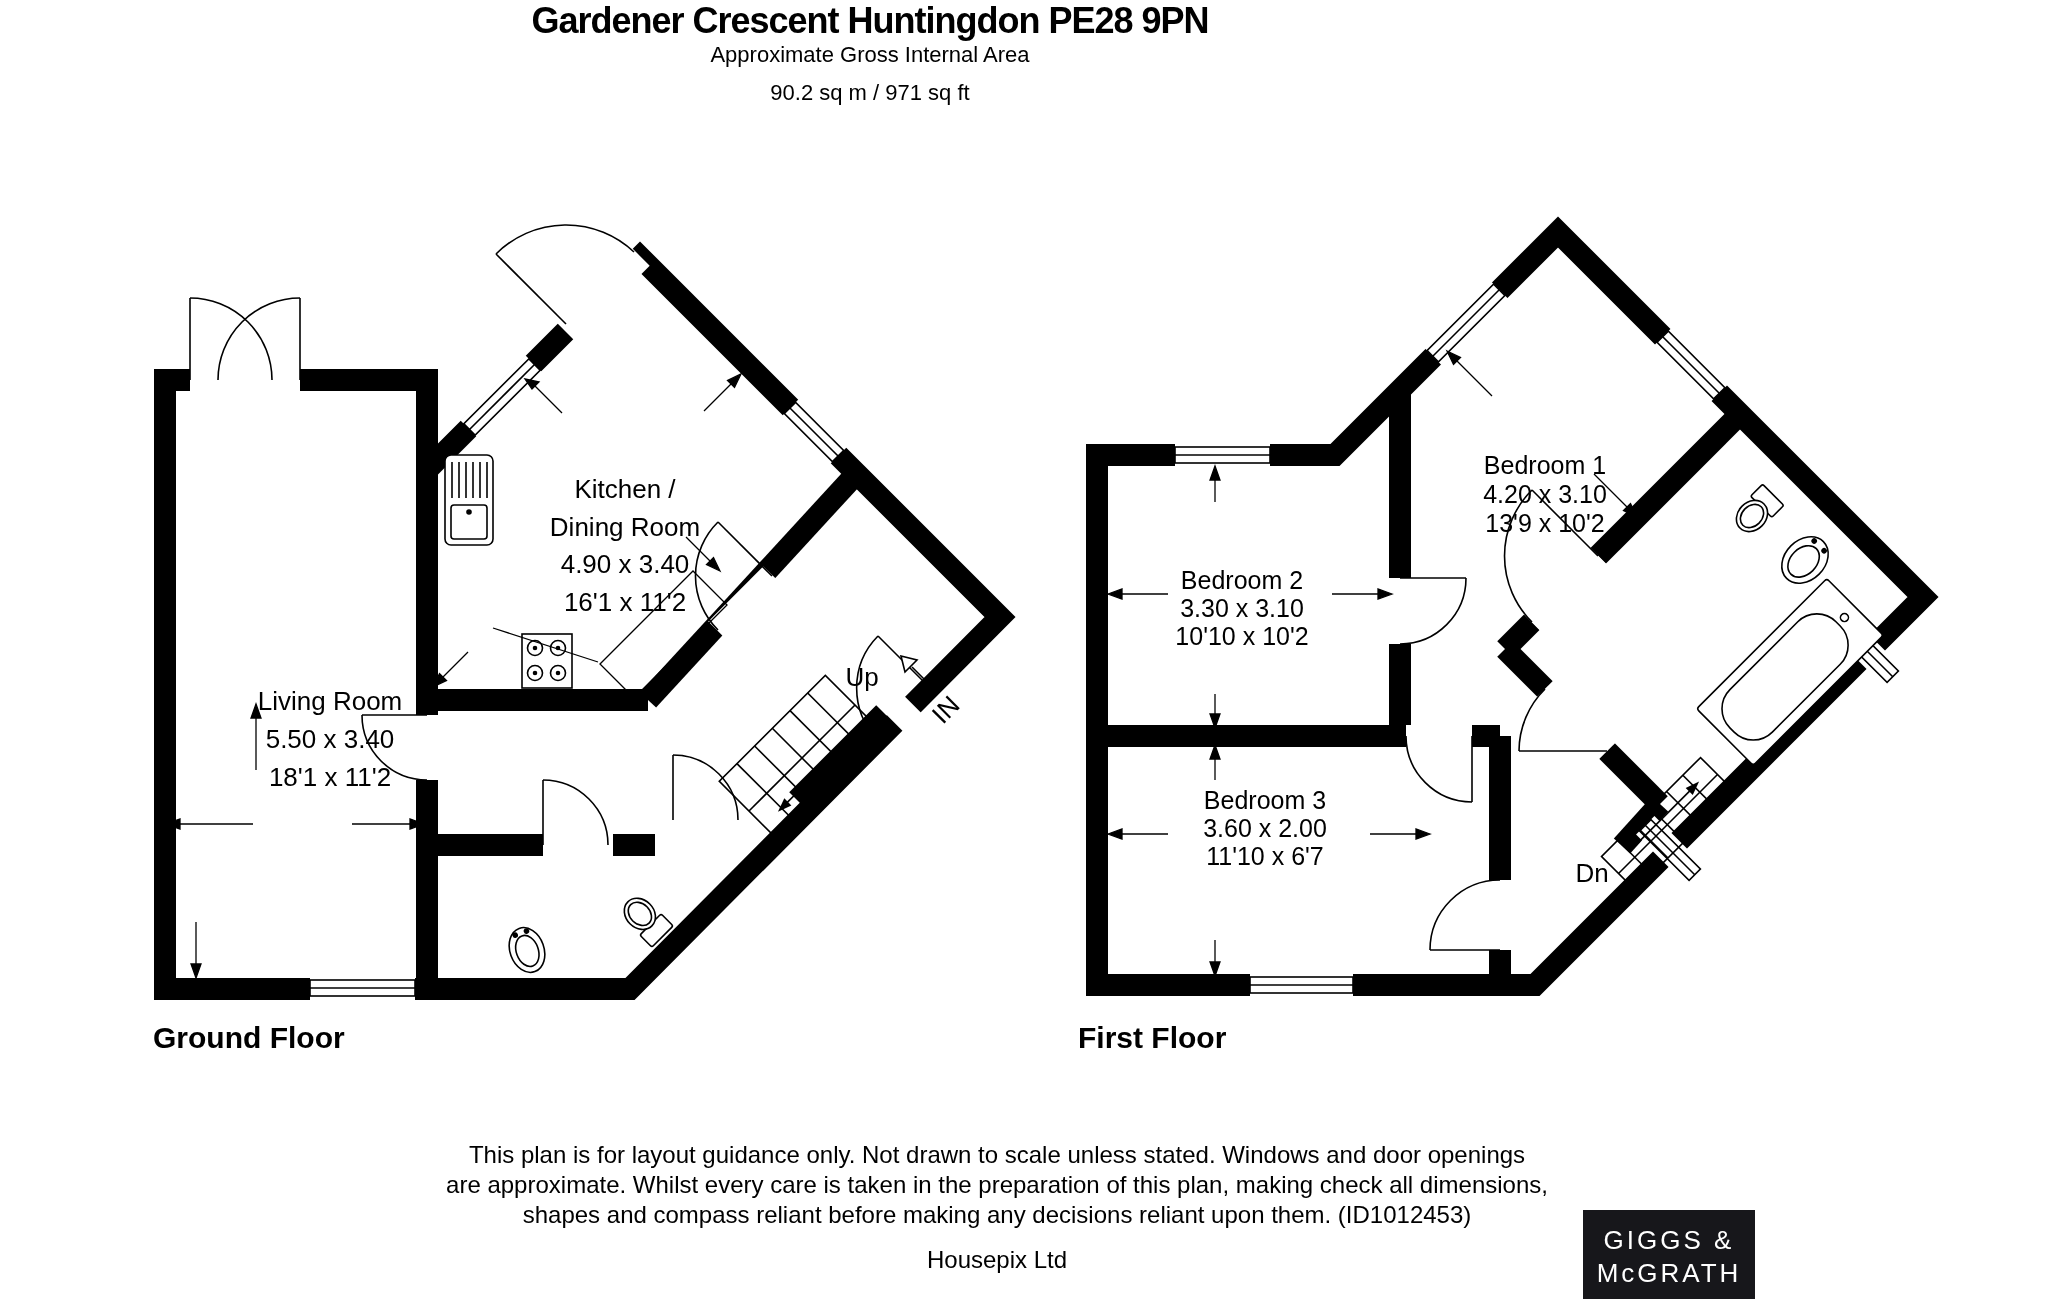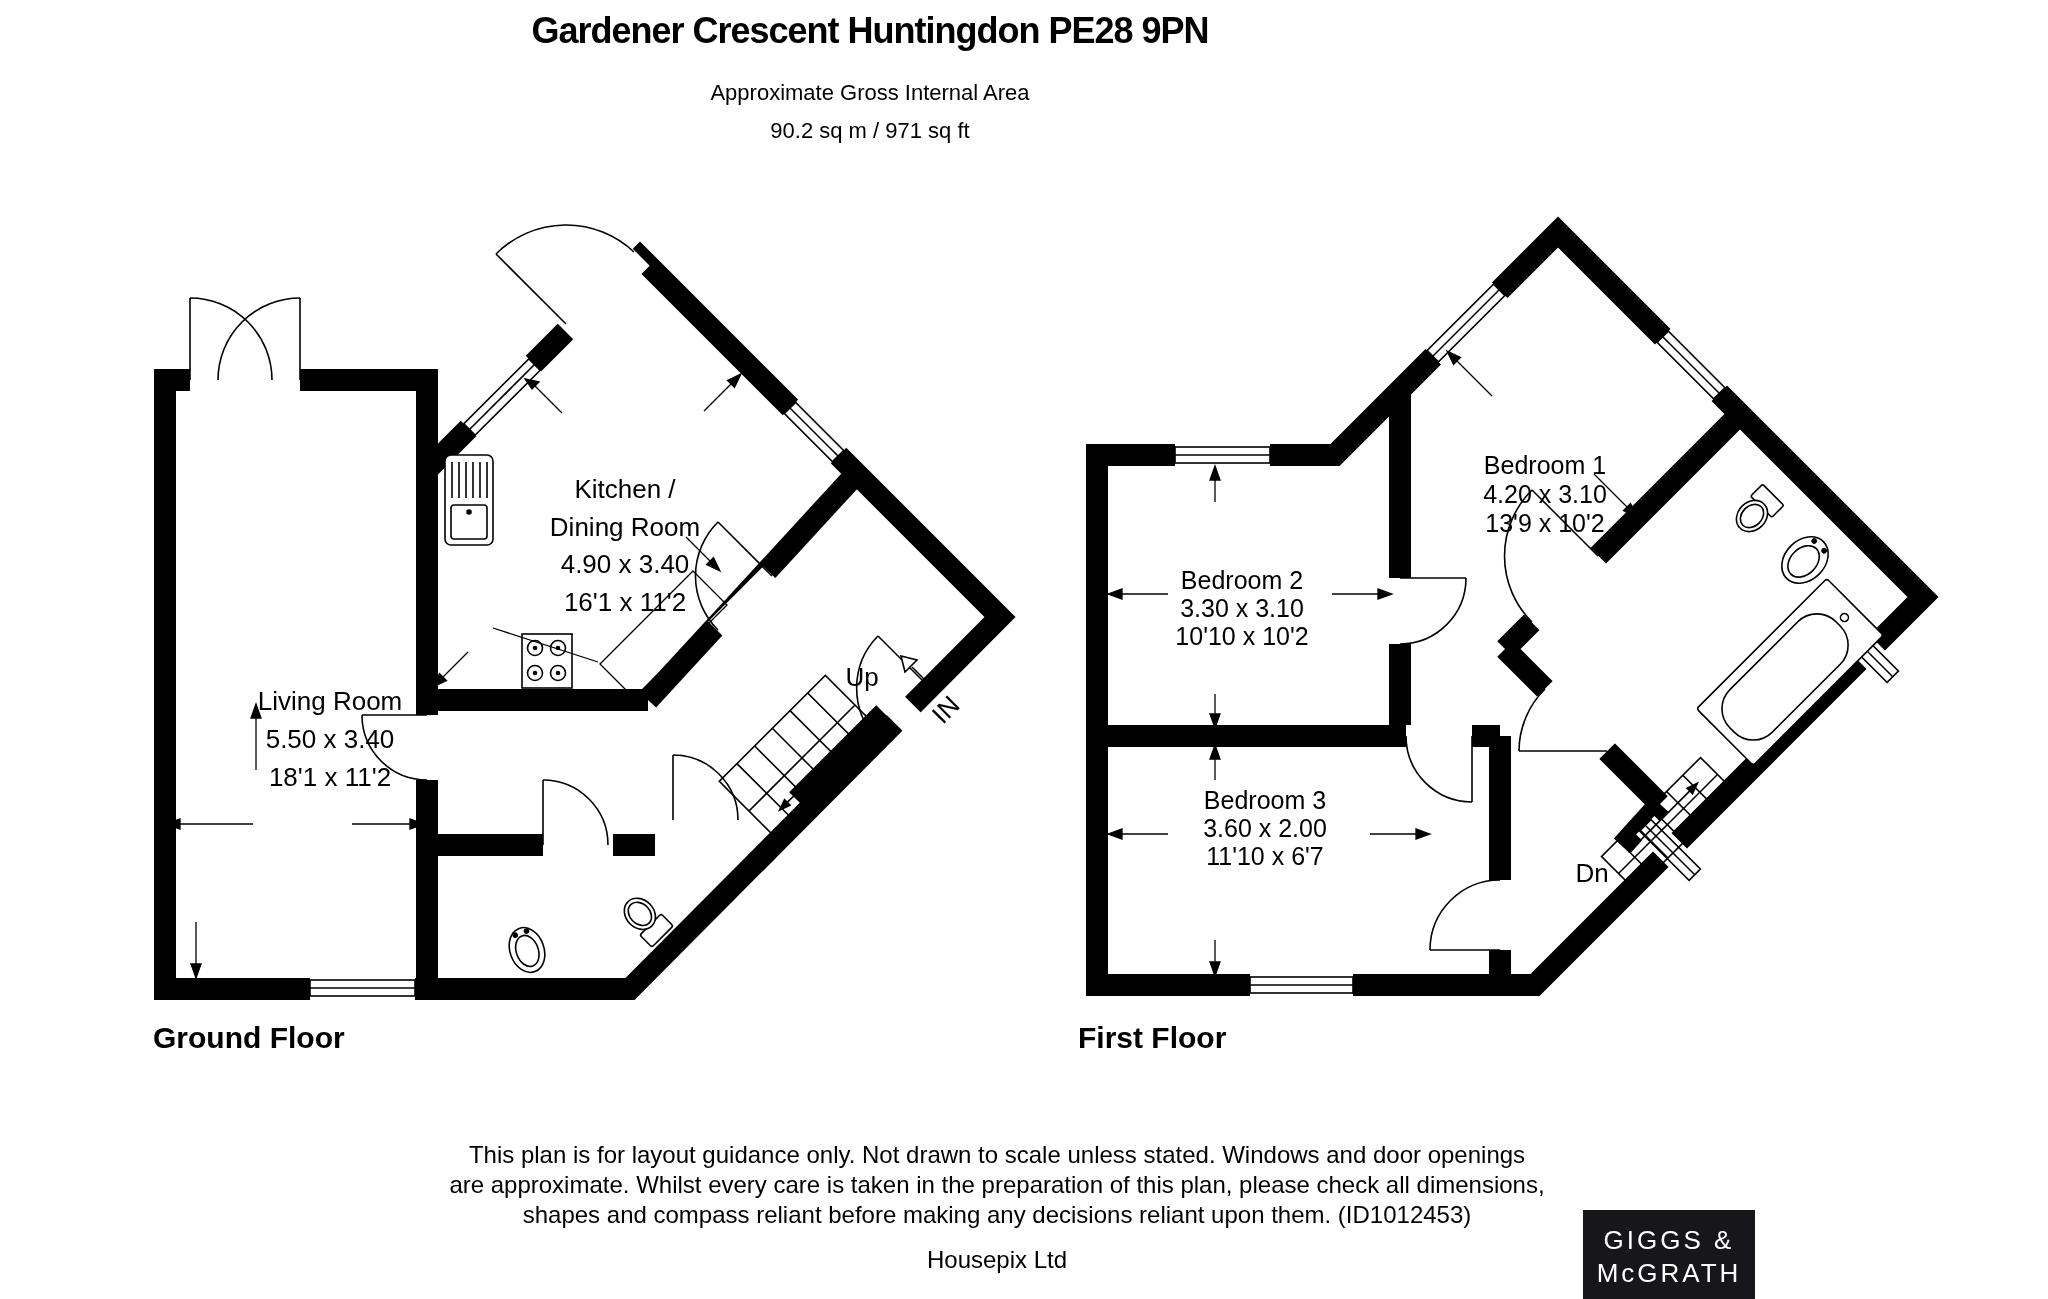--- a/index.html
+++ b/index.html
@@ -1,22 +1,22 @@
 <!DOCTYPE html>
 <html><head>
 <meta charset="utf-8">
 <style>
   html,body{margin:0;padding:0;}
   body{
     width:2048px;height:1299px;background:#ffffff;position:relative;overflow:hidden;
     font-family:"Liberation Sans", sans-serif;color:#000;
   }
   .header{position:absolute;left:0;top:0;width:1740px;text-align:center;}
-  .title{font-size:36px;font-weight:bold;letter-spacing:-1px;margin-top:10px;}
-  .subtitle{font-size:22px;margin-top:28px;}
+  .title{font-size:36px;font-weight:bold;letter-spacing:-1px;}
+  .subtitle{font-size:22px;}
   .area{font-size:22px;margin-top:12px;}
   .plan-svg{position:absolute;left:0;top:0;}
   .footer{position:absolute;left:200px;top:1140px;width:1594px;text-align:center;font-size:24px;line-height:30px;}
   .credit{margin-top:15px;}
   .logo{
     position:absolute;left:1583px;top:1169px;width:172px;height:94px;
     display:flex;flex-direction:column;justify-content:center;align-items:center;
     color:#fff;font-size:26px;letter-spacing:3px;line-height:33px;font-weight:normal;margin-top:41px;
   }
   svg text{font-family:"Liberation Sans", sans-serif;}
@@ -348,21 +348,21 @@
     <text class="room-label-sm" x="1265" y="865" text-anchor="middle">11'10 x 6'7</text>
 
     <text class="stair-label" x="1592" y="882" text-anchor="middle">Dn</text>
 
     <text class="floor-label" x="1078" y="1048">First Floor</text>
   </g>
 </svg>
 
 <div class="footer">
   <div>This plan is for layout guidance only. Not drawn to scale unless stated. Windows and door openings</div>
-  <div>are approximate. Whilst every care is taken in the preparation of this plan, please check all dimensions,</div>
+  <div>are approximate. Whilst every care is taken in the preparation of this plan, making check all dimensions,</div>
   <div>shapes and compass reliant before making any decisions reliant upon them. (ID1012453)</div>
   <div class="credit">Housepix Ltd</div>
 </div>
 
 <div class="logo" style="background: rgb(23, 23, 27);">
   <div>GIGGS &amp;</div>
   <div>McGRATH</div>
 </div>
 
 </body></html>

